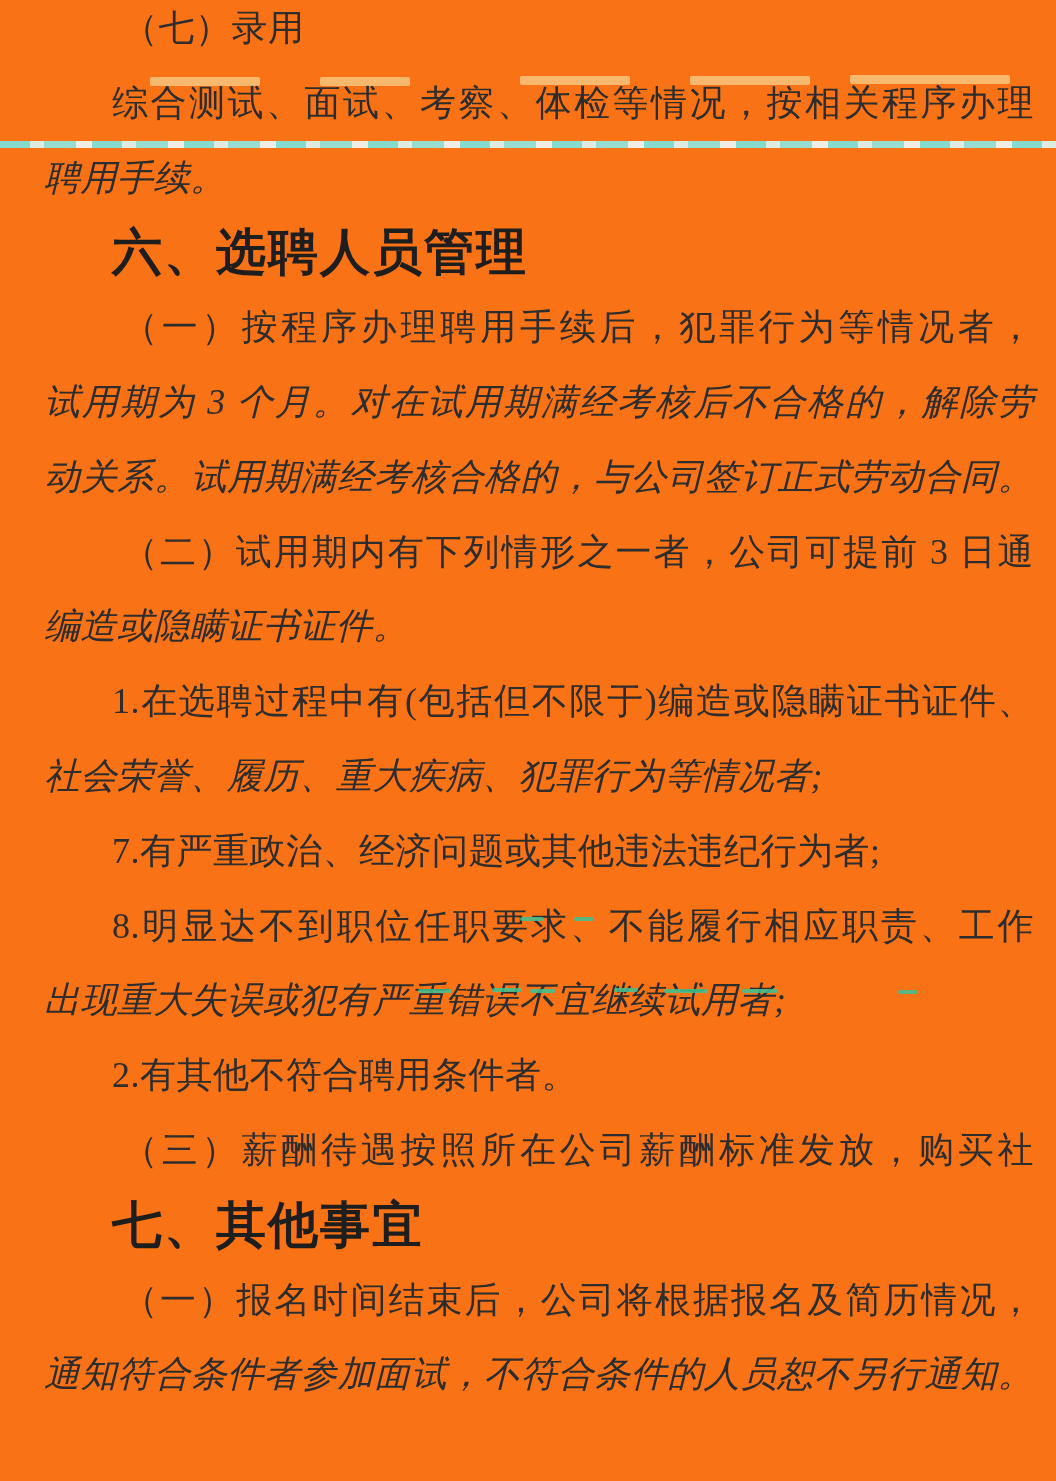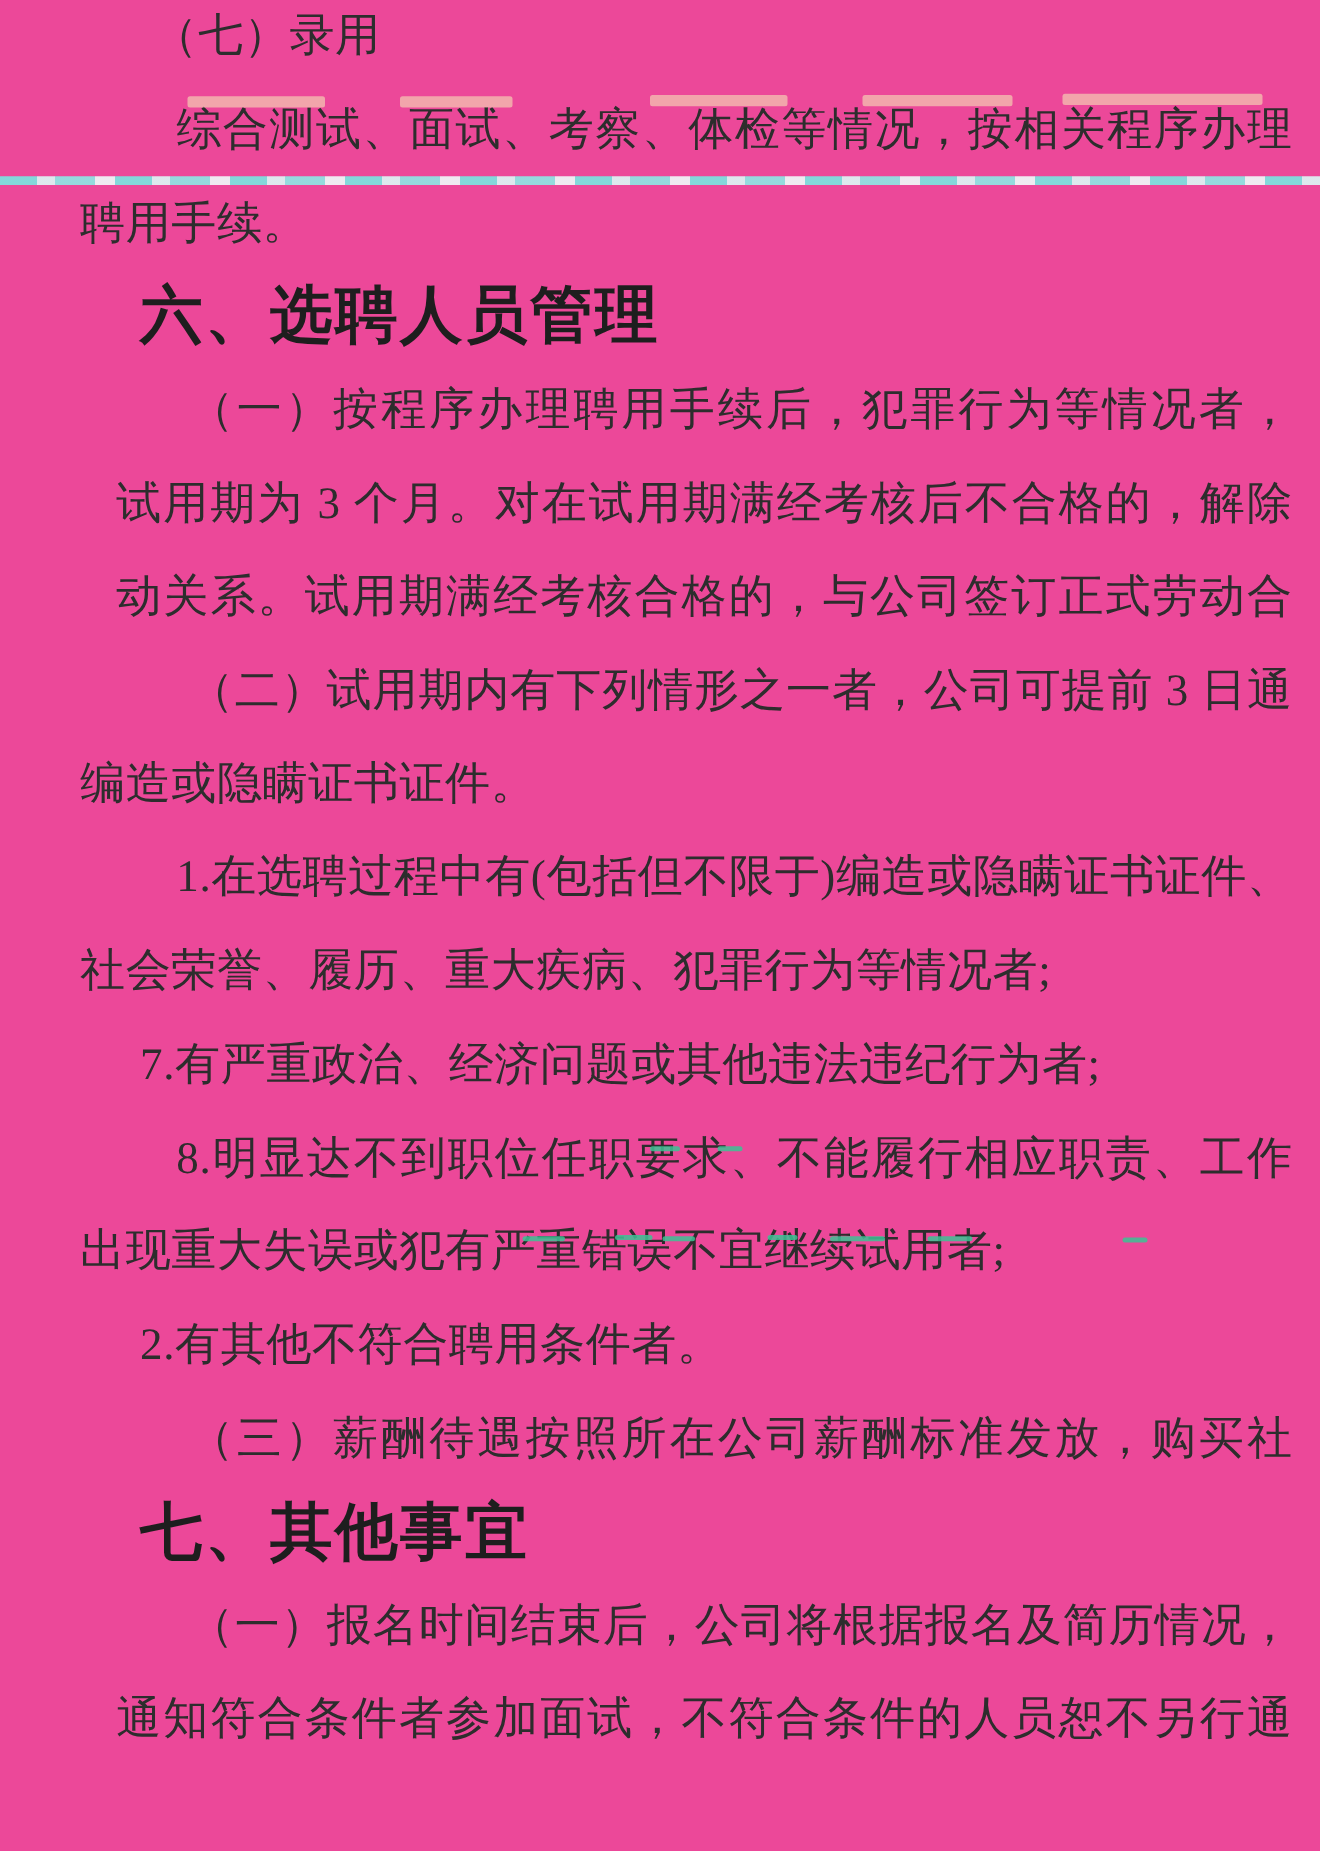--- a/index.html
+++ b/index.html
@@ -2,21 +2,21 @@
 <html><head>
 <meta charset="utf-8">
 <style>
   html, body { margin: 0; padding: 0; }
   body { background: #e8e8e8; }
   .page {
     position: relative;
     width: 1056px;
     height: 1481px;
     margin: 0 auto;
-    background: #ec4899;
+    background: #f97316;
     overflow: hidden;
     font-family: "Liberation Serif", "DejaVu Serif", serif;
   }
   .doc {
     position: absolute;
     top: -9px; left: 0; right: 0;
   }
   .line {
     height: 74.8px;
     line-height: 74.8px;
@@ -28,29 +28,28 @@
   }
   .line.heading {
     font-family: "Liberation Sans", "DejaVu Sans", sans-serif;
     font-weight: 700;
     font-size: 50px;
     color: #1e1e1e;
     letter-spacing: 2px;
   }
   .ind-paren { padding-left: 122px; }
   .ind-num   { padding-left: 112px; }
-  .ind-flush { padding-left: 64px;  }
+  .ind-flush { padding-left: 44px; font-style: italic;  }
   .fill {
     white-space: normal;
     text-align: justify;
     text-align-last: justify;
     text-justify: inter-character;
     overflow: hidden;
     max-height: 74.8px;
-    margin-left: 29px;
   }
   .divider {
     position: absolute;
     left: 0; right: 0;
     top: 141px;
     height: 7px;
     background: repeating-linear-gradient(90deg,
       #79e7e2 0px,  #79e7e2 30px,
       #dcf9f7 30px, #dcf9f7 44px,
       #8ceae6 44px, #8ceae6 76px,

